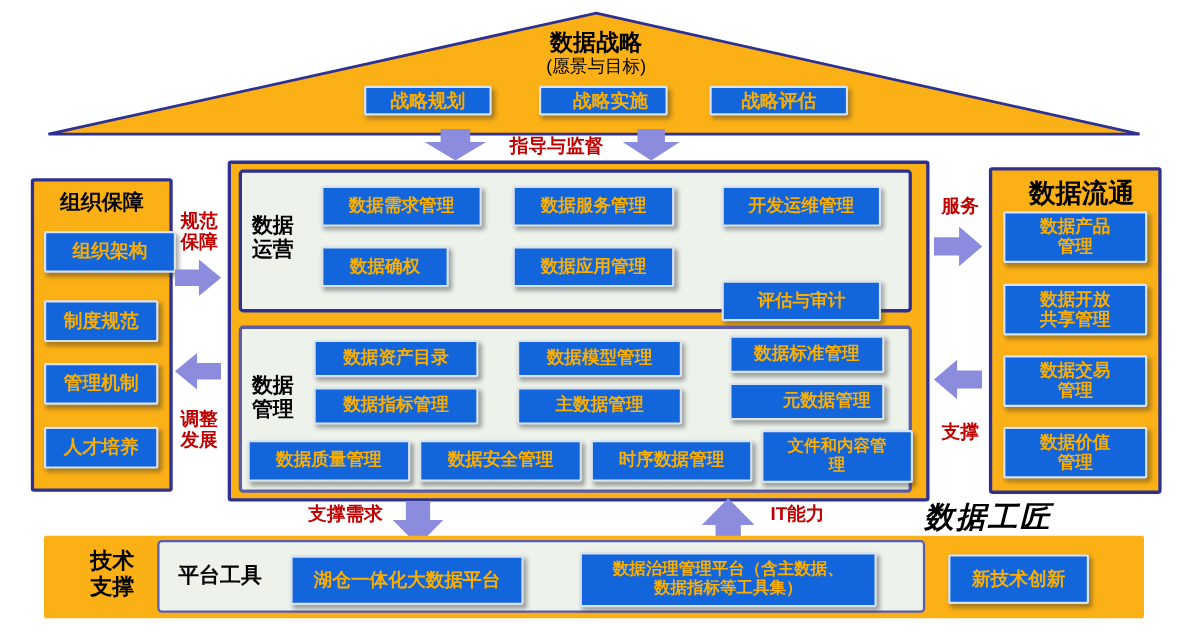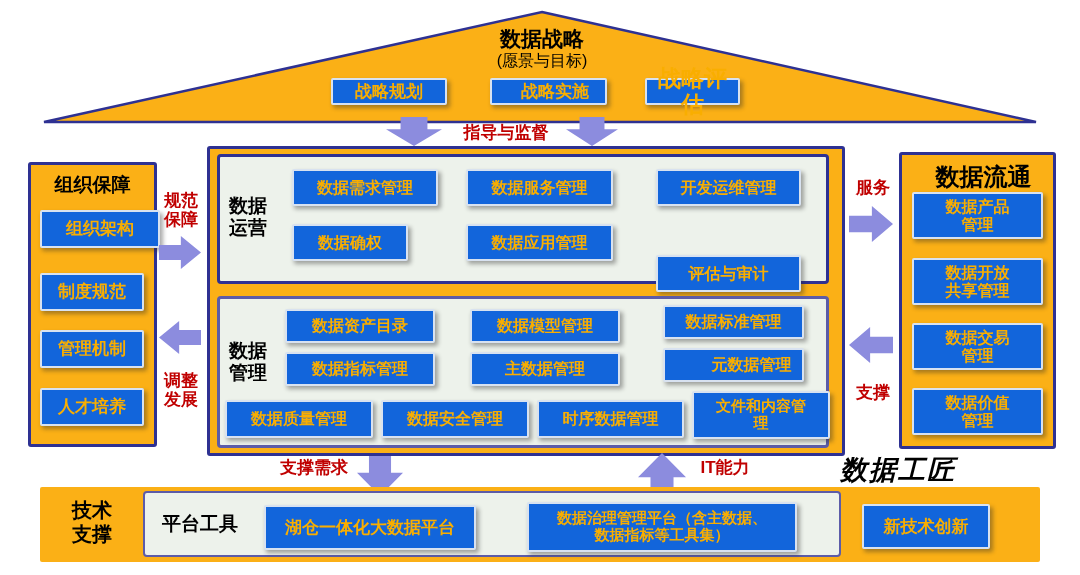--- a/index.html
+++ b/index.html
@@ -56,21 +56,21 @@
 
 <div id="canvas">
 
   <svg class="abs" style="left:40px;top:6px;" width="1000" height="120" viewBox="0 0 1000 120">
     <polygon points="502,6 996,116 4,116" fill="#FBB016" stroke="#2E3192" stroke-width="2.5"></polygon>
   </svg>
   <div class="black-title" style="left:442px;top:27px;width:200px;font-size:21px;">数据战略</div>
   <div class="black-title" style="left:442px;top:52px;width:200px;font-size:16px;font-weight:normal;">(愿景与目标)</div>
   <div class="btn" style="left:331px;top:78px;width:116px;height:27px;font-size:17px;">战略规划</div>
   <div class="btn" style="left:490px;top:78px;width:117px;height:27px;font-size:17px;padding-left:13px;">战略实施</div>
-  <div class="btn" style="left:645px;top:78px;width:95px;height:27px;font-size:23px;">战略评估</div>
+  <div class="btn" style="left:645px;top:78px;width:126px;height:27px;font-size:17px;">战略评估</div>
 
   <div class="arr arr-down" style="left:386px;top:117px;width:56px;height:29px;"></div>
   <div class="arr arr-down" style="left:566px;top:117px;width:52px;height:29px;"></div>
   <div class="red-label" style="left:450px;top:124px;width:112px;">指导与监督</div>
 
   <div class="panel-orange" style="left:28px;top:162px;width:129px;height:285px;">
     <div class="black-title" style="left:0;right:0;top:9px;font-size:19px;">组织保障</div>
   </div>
   <div class="btn" style="left:40px;top:210px;width:120px;height:38px;font-size:17px;">组织架构</div>
   <div class="btn" style="left:40px;top:273px;width:104px;height:38px;font-size:17px;">制度规范</div>
@@ -128,21 +128,21 @@
   <div class="btn" style="left:912px;top:388px;width:131px;height:47px;">数据价值
 管理</div>
 
   <div class="red-label" style="left:270px;top:459px;width:88px;">支撑需求</div>
   <div class="arr arr-down" style="left:357px;top:456px;width:46px;height:40px;"></div>
   <div class="arr arr-up" style="left:638px;top:453px;width:48px;height:42px;"></div>
   <div class="red-label" style="left:694px;top:459px;width:62px;">IT能力</div>
   <div class="craftsman" style="left:840px;top:452px;width:140px;">数据工匠</div>
 
   <div class="abs" style="left:40px;top:487px;width:1000px;height:75px;background:var(--orange);border-radius:2px;"></div>
-  <div class="black-title" style="left:62px;top:499px;width:60px;font-size:20px;text-align:center;">技术
+  <div class="black-title" style="left:62px;top:499px;width:60px;font-size:20px;text-align:right;">技术
 支撑</div>
   <div class="inner-light" style="left:143px;top:491px;width:698px;height:66px;border-color:var(--purple);border-width:2.5px;"></div>
   <div class="black-title" style="left:158px;top:513px;width:84px;font-size:19px;">平台工具</div>
   <div class="btn" style="left:264px;top:505px;width:212px;height:45px;font-size:17px;">湖仓一体化大数据平台</div>
   <div class="btn" style="left:527px;top:502px;width:270px;height:50px;font-size:15px;">数据治理管理平台（含主数据、
 数据指标等工具集）</div>
   <div class="btn" style="left:862px;top:504px;width:128px;height:45px;font-size:17px;">新技术创新</div>
 
 </div>
 

